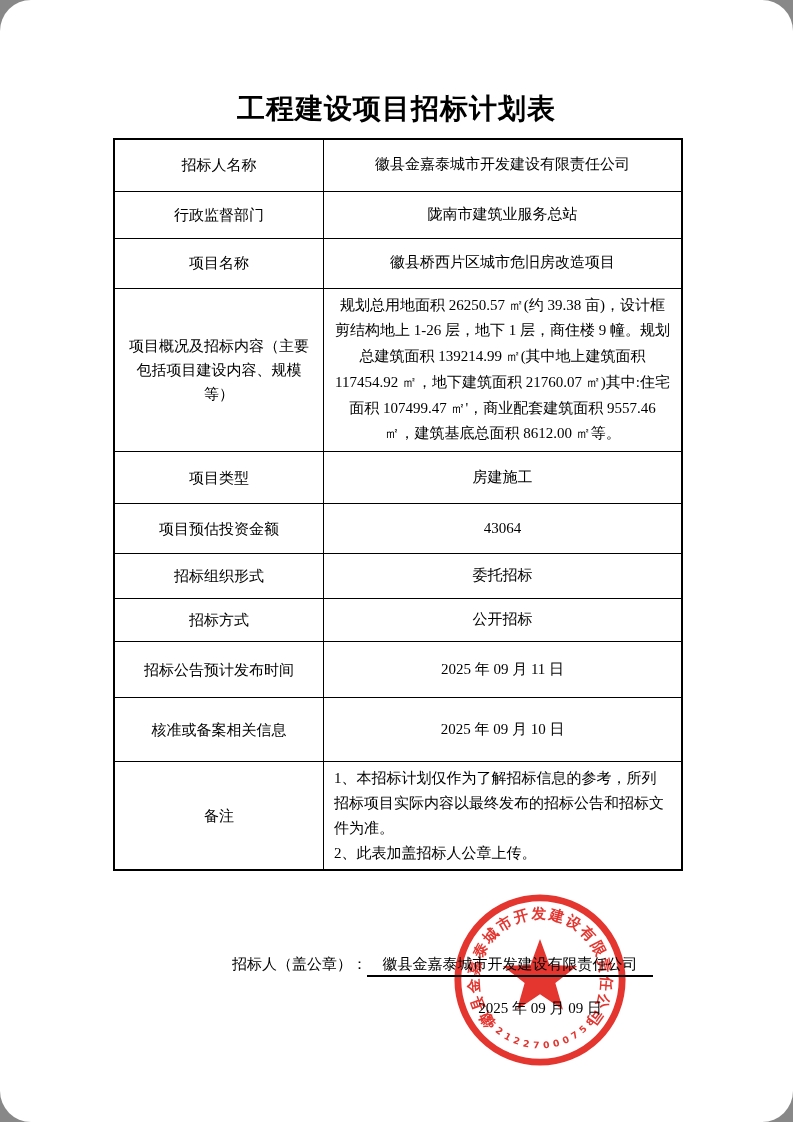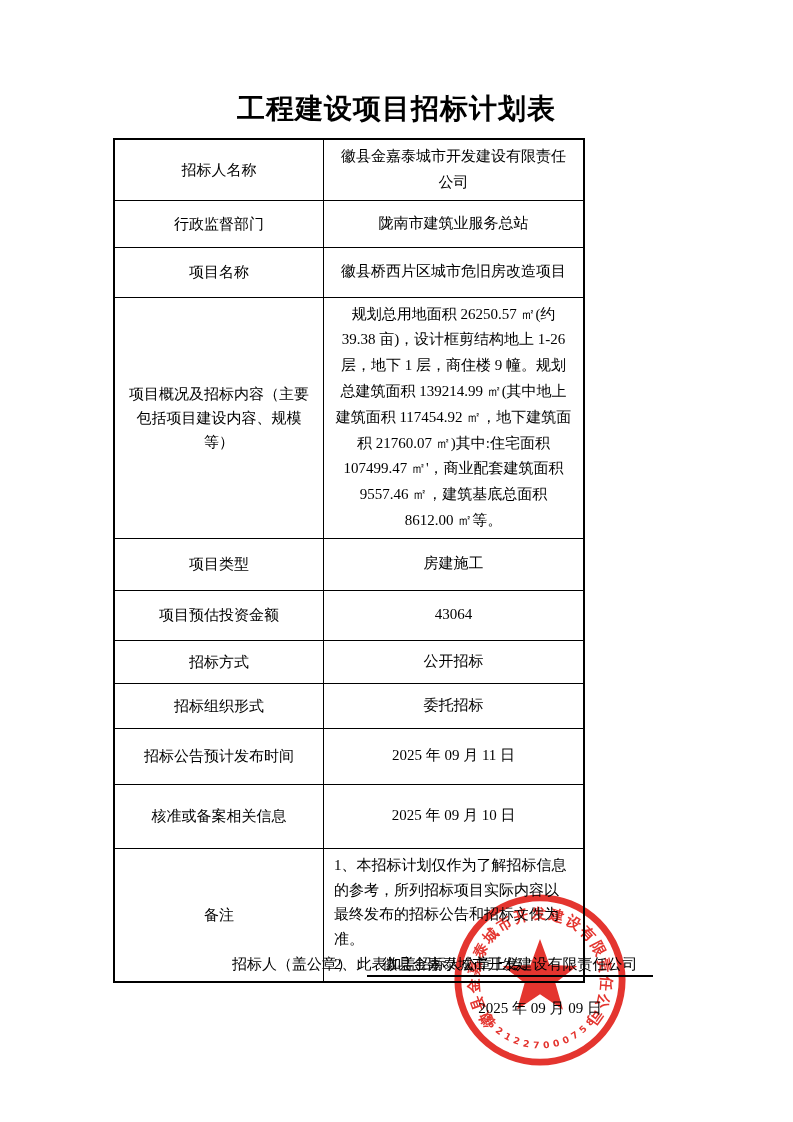--- a/index.html
+++ b/index.html
@@ -5,36 +5,37 @@
   html, body { margin: 0; padding: 0; background: #888; }
   .page {
     position: relative;
     width: 793px;
     height: 1122px;
     background: #ffffff;
     margin: 0 auto;
     overflow: hidden;
     font-family: "Liberation Serif", "DejaVu Serif", serif;
     color: #000;
+    border-radius: 31px;
   }
   .doc-title {
     position: absolute;
     top: 90px;
     left: 0;
     width: 100%;
     text-align: center;
     font-size: 28px;
     font-weight: bold;
     letter-spacing: 1px;
   }
   table.plan-table {
     position: absolute;
     left: 113px;
     top: 138px;
-    width: 472px;
+    width: 570px;
     border-collapse: collapse;
     table-layout: fixed;
     font-size: 15px;
   }
   table.plan-table, table.plan-table td { border: 1px solid #000; }
   table.plan-table { border: 2px solid #000; }
   td.label-cell {
     width: 190px;
     text-align: center;
     vertical-align: middle;
@@ -125,27 +126,27 @@
         <td class="value-cell">规划总用地面积 26250.57 ㎡(约 39.38 亩)，设计框剪结构地上 1-26 层，地下 1 层，商住楼 9 幢。规划总建筑面积 139214.99 ㎡(其中地上建筑面积 117454.92 ㎡，地下建筑面积 21760.07 ㎡)其中:住宅面积 107499.47 ㎡'，商业配套建筑面积 9557.46 ㎡，建筑基底总面积 8612.00 ㎡等。</td>
       </tr>
       <tr style="height:52px">
         <td class="label-cell">项目类型</td>
         <td class="value-cell">房建施工</td>
       </tr>
       <tr style="height:50px">
         <td class="label-cell">项目预估投资金额</td>
         <td class="value-cell">43064</td>
       </tr>
+      <tr style="height:45px">
+        <td class="label-cell">招标组织形式</td>
+        <td class="value-cell">委托招标</td>
+      </tr>
       <tr style="height:43px">
         <td class="label-cell">招标方式</td>
         <td class="value-cell">公开招标</td>
-      </tr>
-      <tr style="height:45px">
-        <td class="label-cell">招标组织形式</td>
-        <td class="value-cell">委托招标</td>
       </tr>
       <tr style="height:56px">
         <td class="label-cell">招标公告预计发布时间</td>
         <td class="value-cell">2025 年 09 月 11 日</td>
       </tr>
       <tr style="height:64px">
         <td class="label-cell">核准或备案相关信息</td>
         <td class="value-cell">2025 年 09 月 10 日</td>
       </tr>
       <tr style="height:100px">

